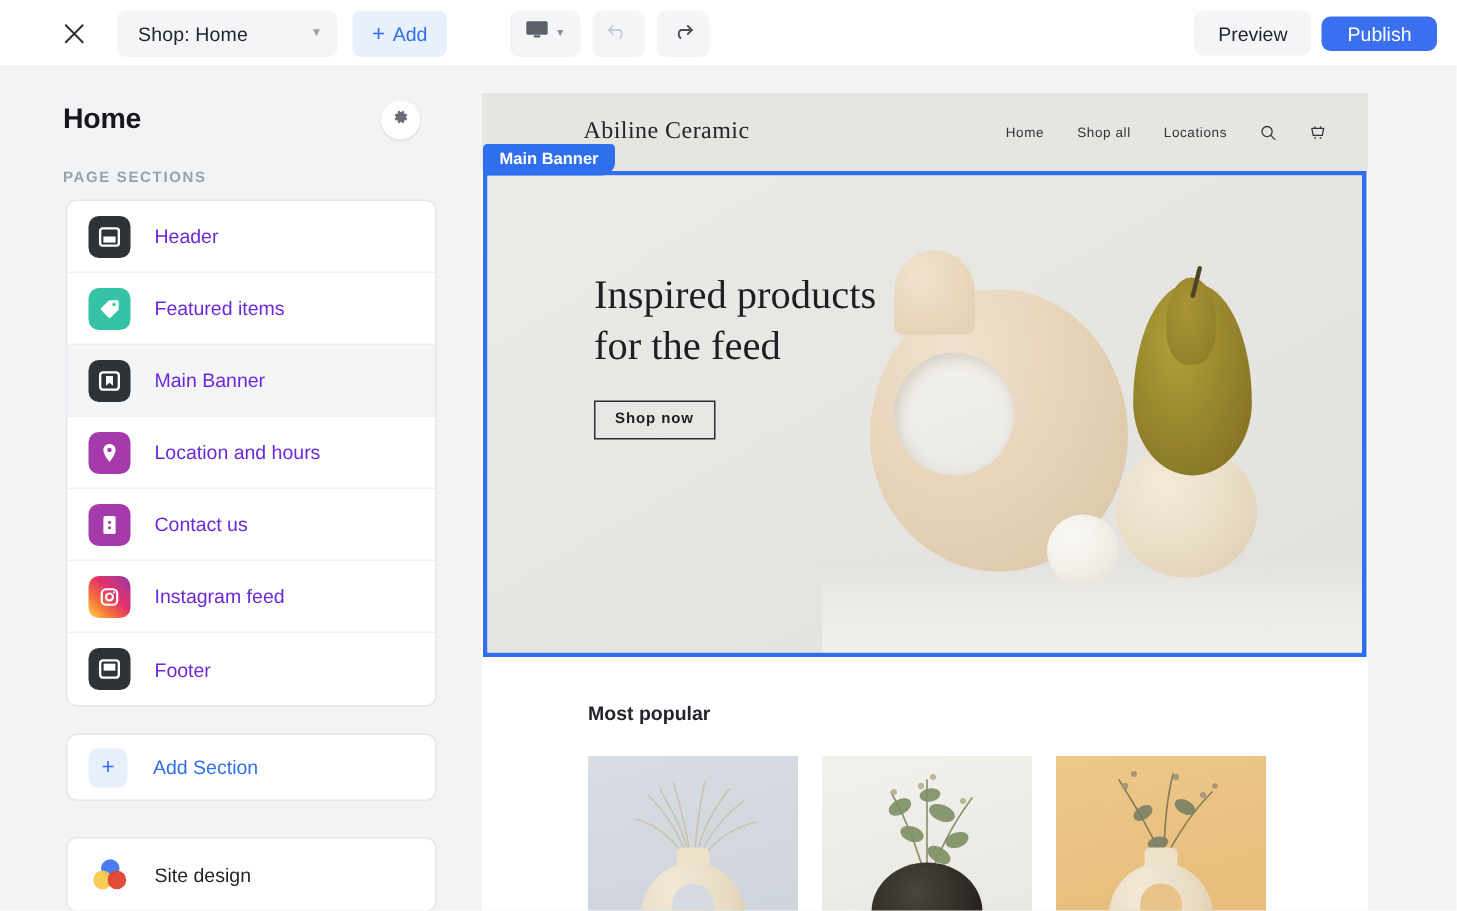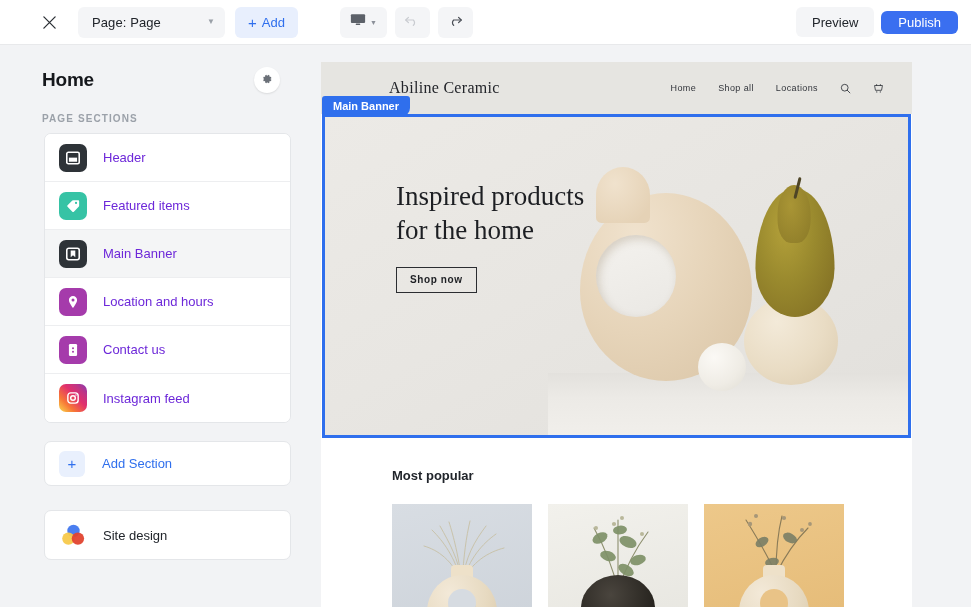--- a/index.html
+++ b/index.html
@@ -346,21 +346,21 @@
 
   <div class="tb-close">
     <span>
       <svg width="15" height="15" viewBox="0 0 16 16">
         <path d="M2 2 L14 14 M14 2 L2 14" stroke="#2b2f35" stroke-width="1.4" fill="none" stroke-linecap="round"></path>
       </svg>
     </span>
   </div>
 
   <div class="page-select">
-    <span class="page-select-label">Page: Page</span>
+    <span class="page-select-label">Shop: Home</span>
     <span class="caret">▼</span>
   </div>
 
   <div class="add-btn">
     <span class="add-plus">+</span>
     <span class="add-label">Add</span>
   </div>
 
   <div class="tb-group">
     <div class="icon-btn device-btn">
@@ -471,20 +471,29 @@
       <div class="sec-icon" style="background:linear-gradient(45deg,#f9d94b 0%,#f77737 28%,#e1306c 58%,#c13584 78%,#833ab4 100%)">
         <svg width="16" height="16" viewBox="0 0 18 18">
           <rect x="3.2" y="3.2" width="11.6" height="11.6" rx="3.2" fill="none" stroke="#ffffff" stroke-width="1.6"></rect>
           <circle cx="9" cy="9" r="2.6" fill="none" stroke="#ffffff" stroke-width="1.6"></circle>
           <circle cx="12.4" cy="5.6" r=".85" fill="#ffffff"></circle>
         </svg>
       </div>
       <span class="sec-label">Instagram feed</span>
     </div>
 
+    <div class="section-row">
+      <div class="sec-icon" style="background:#2e3338">
+        <svg width="16" height="16" viewBox="0 0 18 18">
+          <rect x="2" y="2.5" width="14" height="13" rx="2.2" fill="none" stroke="#ffffff" stroke-width="1.8"></rect>
+          <rect x="4.6" y="5" width="8.8" height="5.2" fill="#ffffff"></rect>
+        </svg>
+      </div>
+      <span class="sec-label">Footer</span>
+    </div>
   </div>
 
   <div class="add-section-card">
     <div class="add-sec-icon">+</div>
     <span class="add-sec-label">Add Section</span>
   </div>
 
   <div class="site-design-card">
     <div class="sd-icon">
       <svg width="28" height="28" viewBox="0 0 28 28">
@@ -532,21 +541,21 @@
           <div class="donut"></div>
           <div class="donut-hole"></div>
           <div class="egg"></div>
           <div class="pear"></div>
           <div class="pear-stem"></div>
           <div class="ball"></div>
         </div>
 
         <div class="hero-copy">
           <div class="hero-title">Inspired products</div>
-          <div class="hero-title">for the home</div>
+          <div class="hero-title">for the feed</div>
           <div class="shop-btn">Shop now</div>
         </div>
       </div>
     </div>
 
     <div class="popular">
       <div class="popular-title">Most popular</div>
       <div class="products">
 
         <div class="product p1">

